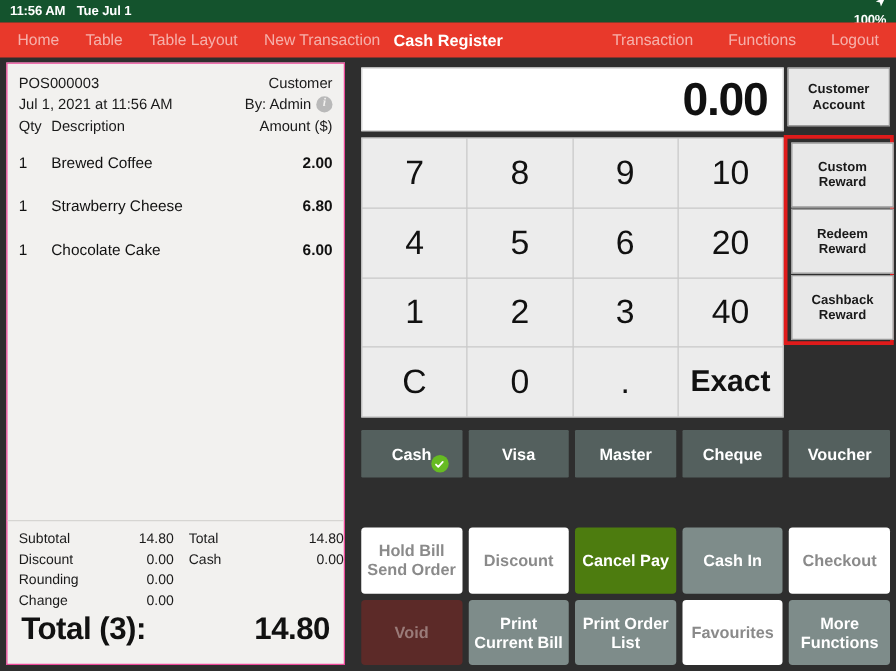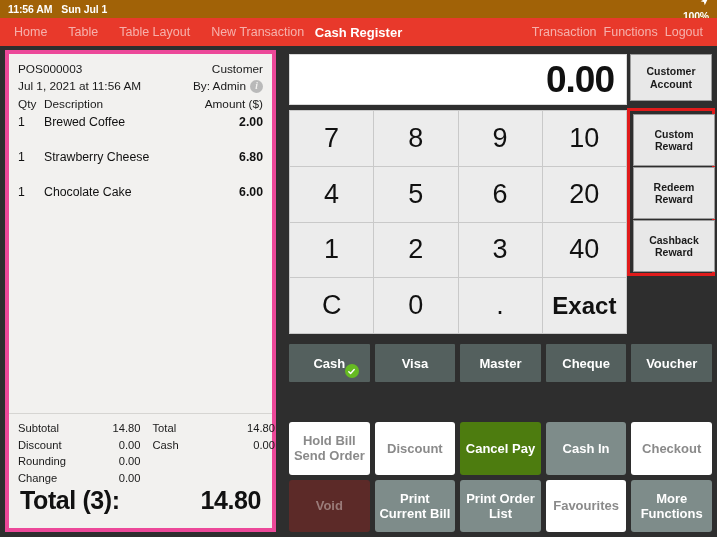--- a/index.html
+++ b/index.html
@@ -8,70 +8,70 @@
     font-family:"Liberation Sans", sans-serif;
     background:#2b2b2b;
     overflow:hidden;
     -webkit-font-smoothing:antialiased;
   }
   #app { position:relative; width:717px; height:537px; background:#2e2e2e; }
 
   
   .statusbar {
     position:absolute; left:0; top:0; width:717px; height:18px;
-    background:#a16207; color:#fff; font-size:10.5px;
+    background:#14532d; color:#fff; font-size:10.5px;
     display:flex; align-items:center; padding:0 8px;
   }
   .sb-time { font-weight:bold; margin-right:9px; letter-spacing:-.1px; }
   .sb-date { font-weight:bold; letter-spacing:-.1px; }
   .sb-right { margin-left:auto; display:flex; align-items:flex-end; gap:4px;flex-direction:column; }
   .sb-pct { font-size:10.5px; font-weight:bold; letter-spacing:-.2px; }
   .batt { width:19px; height:9px; border:1px solid rgba(255,255,255,.92); border-radius:2px;
           position:relative; padding:1px; }
   .batt::after { content:""; position:absolute; right:-3px; top:2.5px; width:1.6px; height:3.5px;
           background:rgba(255,255,255,.92); border-radius:0 1px 1px 0; }
   .batt i { display:block; width:100%; height:100%; background:#fff; border-radius:.5px; }
 
   
   .navbar {
     position:absolute; left:0; top:18px; width:717px; height:28px;
     background:#e8392b; display:flex; align-items:center;
   }
   .nav-left { display:flex; align-items:center; padding-left:14px; gap:21px; }
-  .nav-right { display:flex; align-items:center; margin-left:auto; padding-right:14px; gap:7px; }
+  .nav-right { display:flex; align-items:center; margin-left:auto; padding-right:14px; gap:28px; }
   .nav-item { color:rgba(255,255,255,.60); font-size:12.5px; white-space:nowrap; }
   .nav-title {
     position:absolute; left:0; right:0; text-align:center;
     color:#fff; font-size:13px; font-weight:bold; pointer-events:none;
   }
 
   
   .receipt {
     position:absolute; left:5px; top:50px; width:271px; height:482px;
-    background:#f2f1ef; border:4px solid #ec4899;
+    background:#f2f1ef; border:1px solid #ec4899;
     display:flex; flex-direction:column;
   }
   .r-head { padding:7px 9px 0 9px; }
   .r-row { display:flex; align-items:baseline; font-size:11.8px; color:#1a1a1a; line-height:17px; }
   .r-row .sp { margin-left:auto; }
   .r-by { display:flex; align-items:center; gap:4px; margin-left:auto; }
   .info-ico {
     width:13px; height:13px; border-radius:50%; background:#b9b9b9; color:#f2f1ef;
     font-size:9.5px; font-weight:bold; font-style:italic;
     display:flex; align-items:center; justify-content:center;
     font-family:"Liberation Serif", serif; line-height:1;
   }
   .r-colhead { display:flex; font-size:11.8px; color:#1a1a1a; padding:2px 9px 0 9px; }
   .r-colhead .qty { width:26px; }
   .r-colhead .amt { margin-left:auto; }
   .r-items { flex:1; padding:4px 9px 0 9px; overflow:hidden; }
   .r-item { display:flex; align-items:baseline; height:35px; font-size:12.3px; color:#111; }
   .r-item .q { width:26px; flex:none; }
   .r-item .d { flex:1; }
-  .r-item .a { font-weight:bold; }
+  .r-item .a { font-weight:bold;margin-top:11px; }
 
   .r-sum { border-top:1px solid #d6d5d2; padding:6px 9px 0 9px; }
   .sum-grid { display:flex;gap:12px; }
   .sum-col { width:50%; }
   .sum-line { display:flex; font-size:11.2px; color:#1a1a1a; line-height:16.5px; }
   .sum-line .lbl { width:62px; flex:none; }
   .sum-line .val { width:62px; text-align:right; }
   .r-total {
     margin-top:auto; padding:0 11px 13px 11px;
     display:flex; align-items:baseline; justify-content:space-between;
@@ -148,21 +148,21 @@
   .act.danger { background:#4d7c0f; color:#fff; }
   .act.void { background:#5c2a28; color:#9a7b79; }
 </style>
 </head>
 <body>
 
 <div id="app">
 
   <div class="statusbar">
     <span class="sb-time">11:56 AM</span>
-    <span class="sb-date">Sun Jul 1</span>
+    <span class="sb-date">Tue Jul 1</span>
     <div class="sb-right">
       <svg width="12" height="10" viewBox="0 0 12 10">
         <path d="M6 8.6 L4.1 6.4 A3 3 0 0 1 7.9 6.4 Z" fill="#fff"></path>
         <path d="M1.9 3.9 A6.2 6.2 0 0 1 10.1 3.9" stroke="#fff" stroke-width="1.25" fill="none" stroke-linecap="round"></path>
         <path d="M3.3 5.6 A4.2 4.2 0 0 1 8.7 5.6" stroke="#fff" stroke-width="1.15" fill="none" stroke-linecap="round"></path>
       </svg>
       <svg width="9" height="9" viewBox="0 0 10 10">
         <path d="M9.4 .6 L.7 4.6 L4.3 5.5 L5.3 9.2 Z" fill="#fff"></path>
       </svg>
       <span class="sb-pct">100%</span>

